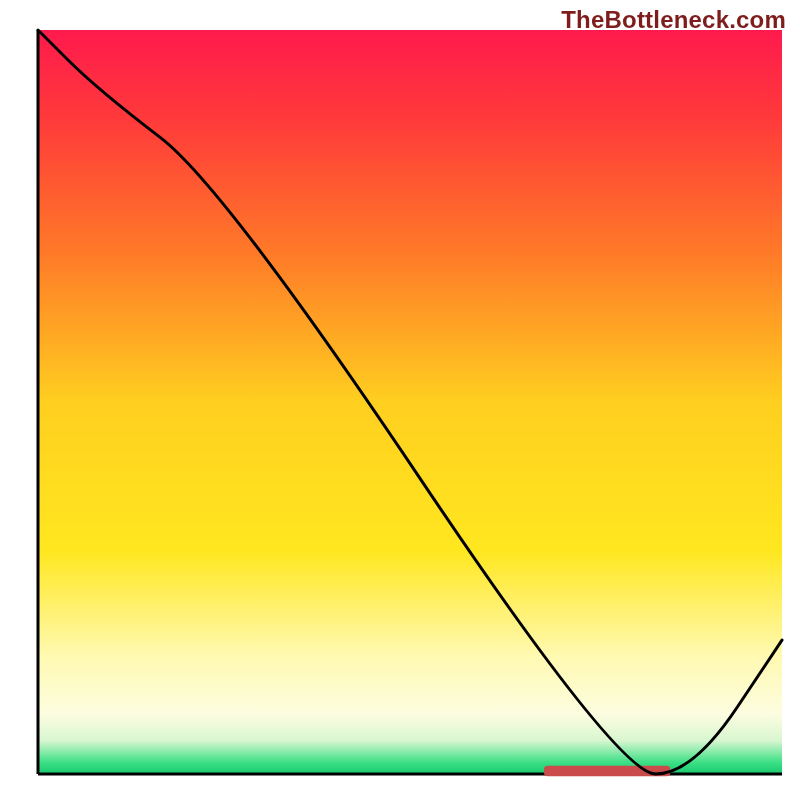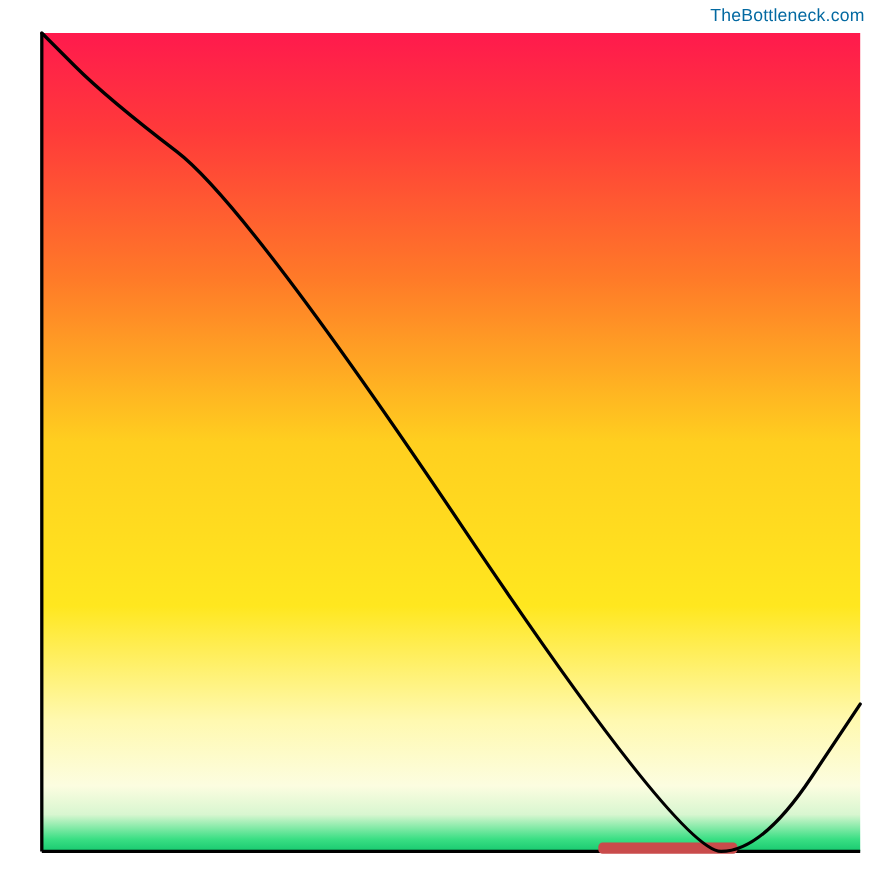--- a/index.html
+++ b/index.html
@@ -12,23 +12,23 @@
   }
   .wrap {
     position: relative;
     width: 800px;
     height: 800px;
   }
   .attribution {
     position: absolute;
     top: 6px;
     right: 14px;
-    font-size: 16px;
-    font-weight: normal;
-    color: #0369a1;
+    font-size: 24px;
+    font-weight: bold;
+    color: #7f1d1d;
     letter-spacing: 0.2px;
   }
   svg {
     position: absolute;
     top: 0;
     left: 0;
     display: block;
   }
 </style>
 </head>

